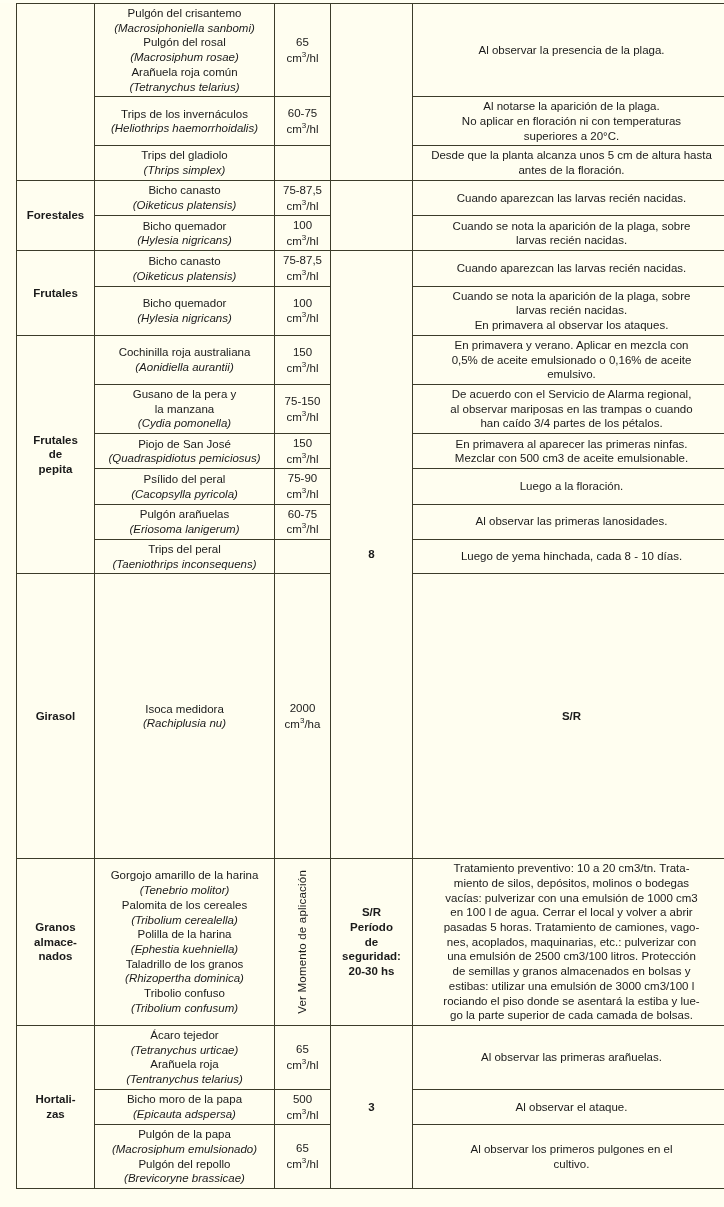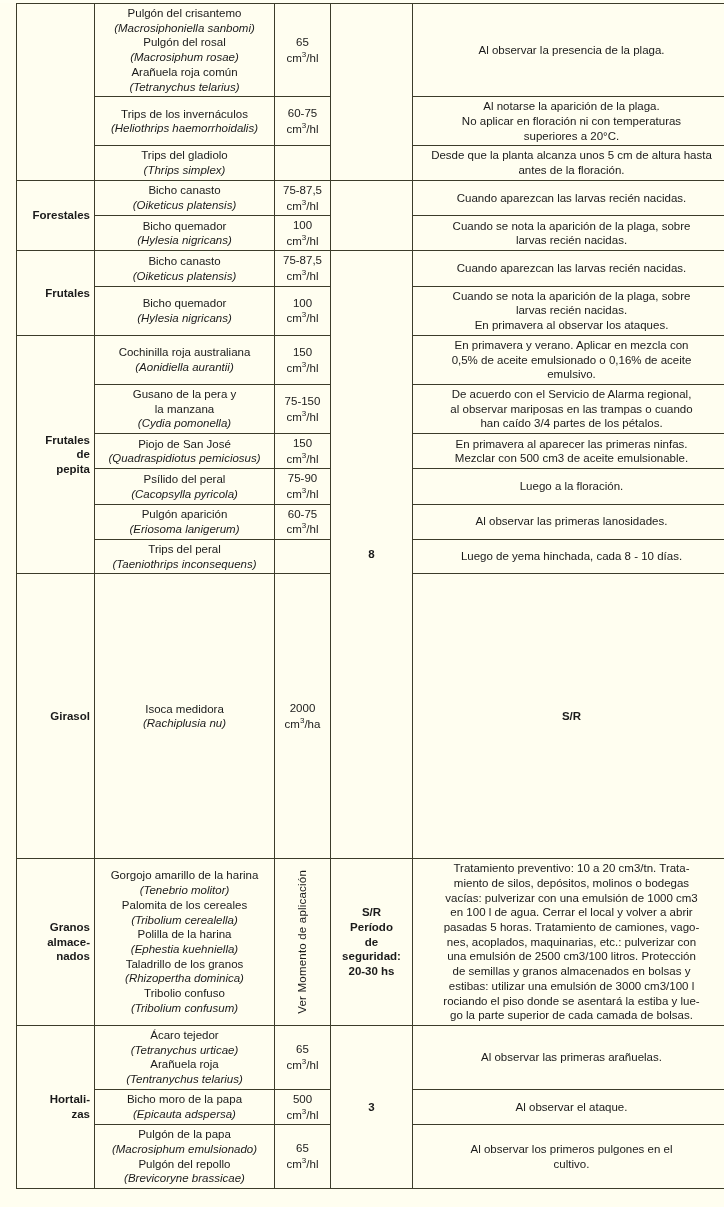--- a/index.html
+++ b/index.html
@@ -34,21 +34,21 @@
     background: #fffef0;
   }
   
   col.c-crop  { width: 78px; }
   col.c-pest  { width: 180px; }
   col.c-dose  { width: 56px; }
   col.c-mom   { width: 82px; }
   col.c-obs   { width: 318px; }
 
   td.crop {
-    text-align: right;
+    text-align: center;
     font-weight: bold;
     font-size: 12px;
     line-height: 1.25;
   }
   td.pest {
     text-align: center;
     font-size: 11.5px;
     line-height: 1.3;
   }
   td.pest .sci {
@@ -263,21 +263,21 @@
         </td>
         <td class="dose">
           <div>75-90</div>
           <div>cm<sup>3</sup>/hl</div>
         </td>
         <td class="obs">Luego a la floración.</td>
       </tr>
 
       <tr>
         <td class="pest">
-          <div>Pulgón aparición</div>
+          <div>Pulgón arañuelas</div>
           <div class="sci">(Eriosoma lanigerum)</div>
         </td>
         <td class="dose">
           <div>60-75</div>
           <div>cm<sup>3</sup>/hl</div>
         </td>
         <td class="obs mid">Al observar las primeras lanosidades.</td>
       </tr>
 
       <tr>

